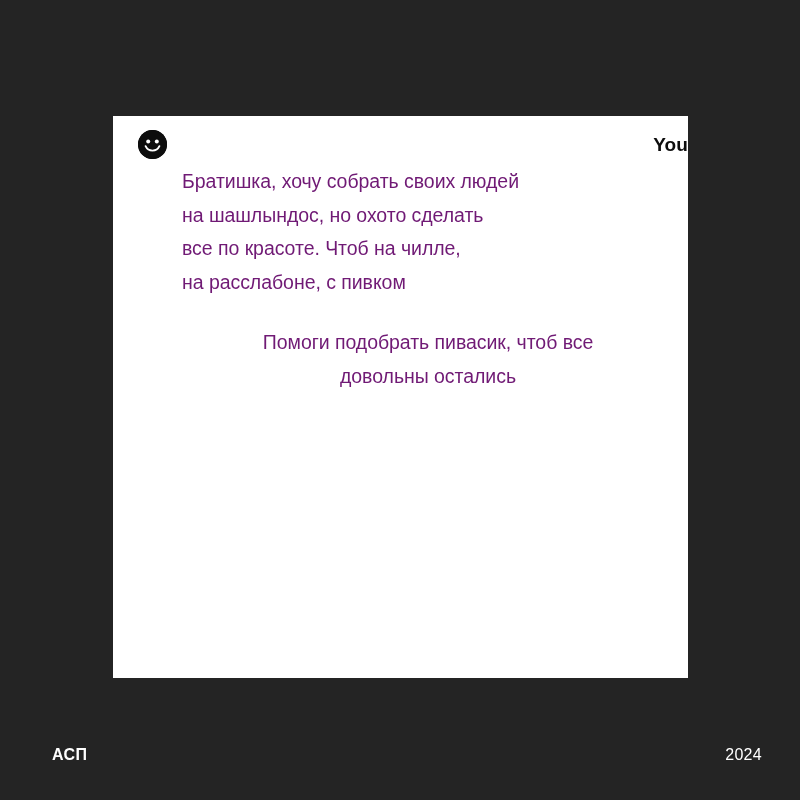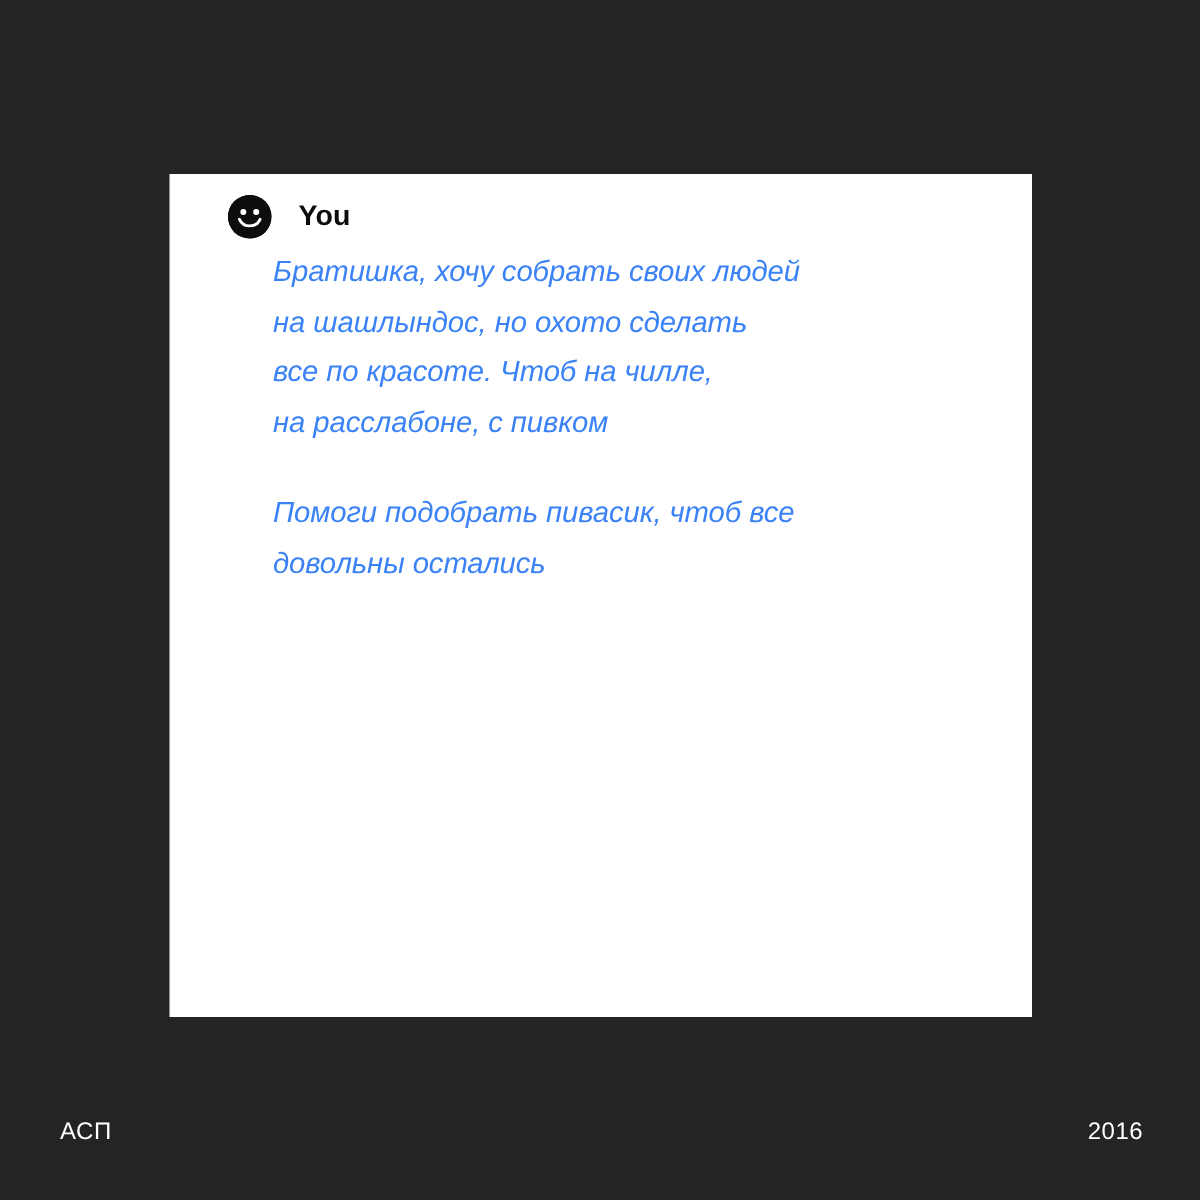--- a/index.html
+++ b/index.html
@@ -33,22 +33,23 @@
     position: absolute;
     left: 0;
     right: 0;
   }
   .msg-user { top: 14px; }
   .msg-bot  { top: 321px; }
 
   .msg-head {
     display: flex;
     align-items: center;
-    gap: 18px;
-    padding-left: 39px;
+    gap: 2px;
+    padding-left: 25px;
+    justify-content: space-between;
   }
   .avatar {
     width: 29px;
     height: 29px;
     border-radius: 50%;
     background: #0d0d0d;
     flex: 0 0 auto;
     display: flex;
     align-items: center;
     justify-content: center;
@@ -59,38 +60,38 @@
     font-weight: bold;
     color: #0d0d0d;
     letter-spacing: 0.1px;
   }
   .msg-body {
     padding-left: 69px;
     padding-right: 14px;
     margin-top: 6px;
     font-size: 19.5px;
     line-height: 33.5px;
-    color: #3b82f6;
+    color: #701a75;
     white-space: pre-wrap;
     letter-spacing: -0.05px;
-    font-style: italic;
   }
   .msg-body.second-para {
     margin-top: 0;
+    text-align: center;
   }
   .para-gap {
     height: 27px;
   }
   .footer-left {
     position: absolute;
-    left: 40px;
+    left: 52px;
     bottom: 36px;
     color: #ffffff;
     font-size: 16px;
-    font-weight: normal;
+    font-weight: bold;
     letter-spacing: 0.4px;
   }
   .footer-right {
     position: absolute;
     right: 38px;
     bottom: 36px;
     color: #ffffff;
     font-size: 16px;
     letter-spacing: 0.3px;
   }
@@ -122,15 +123,15 @@
       <div class="msg-body second-para">Помоги подобрать пивасик, чтоб все
 довольны остались</div>
     </div>
 
     <div class="message msg-bot">
     </div>
 
   </div>
 
   <div class="footer-left">АСП</div>
-  <div class="footer-right">2016</div>
+  <div class="footer-right">2024</div>
 
 </div>
 
 </body></html>

